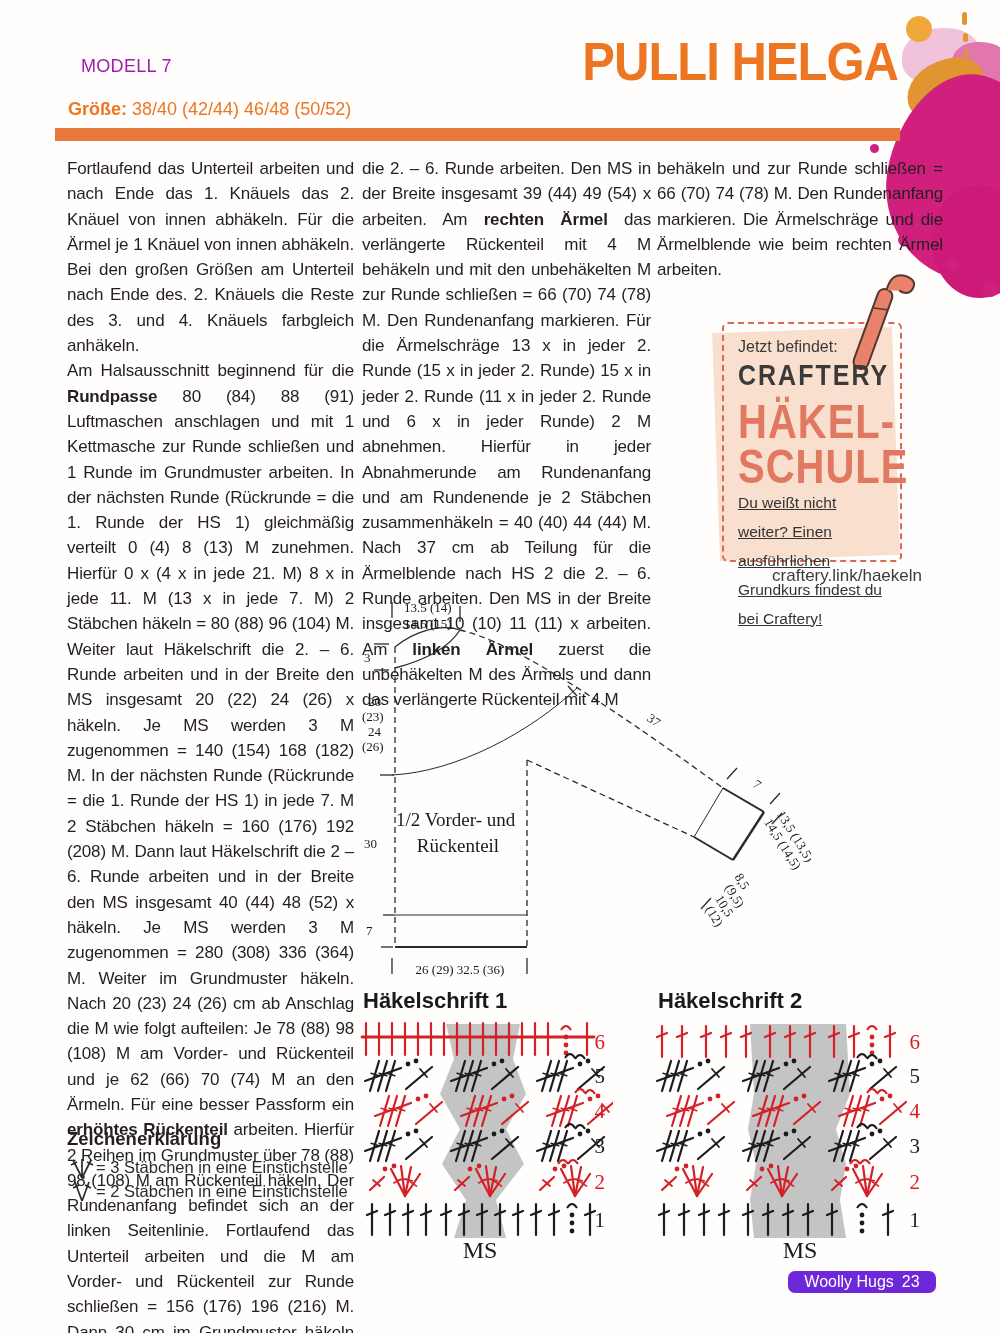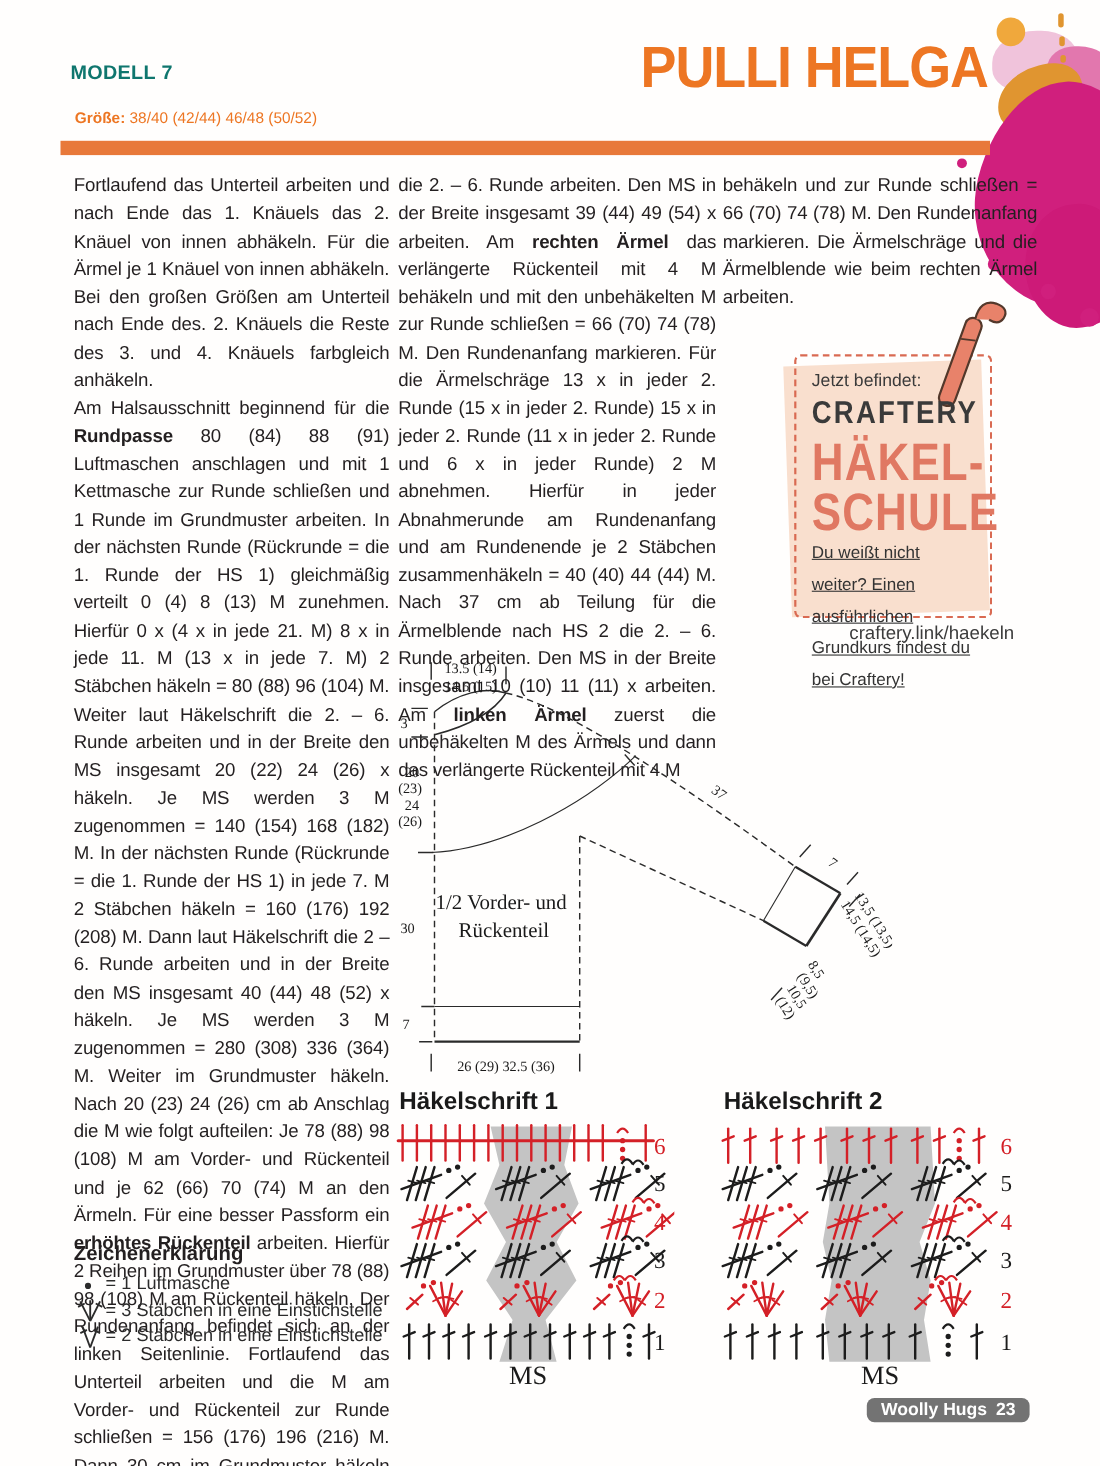--- a/index.html
+++ b/index.html
@@ -1,21 +1,21 @@
 <!DOCTYPE html>
 <html><head>
 <meta charset="utf-8">
 <style>
   html,body{margin:0;padding:0;}
   body{width:1000px;height:1333px;position:relative;background:#fffefd;overflow:hidden;
        font-family:"Liberation Sans",sans-serif;color:#231f20;}
   .abs{position:absolute;}
   
-  .model{left:64px;top:56px;font-size:18px;font-weight:bold;color:#0f766e;letter-spacing:.3px;}
-  .sizeline{left:68px;top:99px;font-size:14px;color:#ed7623;}
+  .model{left:81px;top:56px;font-size:18px;font-weight:normal;color:#a21caf;letter-spacing:.3px;}
+  .sizeline{left:68px;top:99px;font-size:18px;color:#ed7623;}
   .sizeline b{font-weight:bold;}
   .bigtitle{right:102px;top:36px;text-align:left;color:#ed7623;line-height:1.02;}
   .bigtitle .t1{font-size:49px;font-weight:bold;letter-spacing:-1px;transform:scaleY(1.08);transform-origin:right top;}
   .bigtitle .t2{font-size:24px;font-weight:bold;letter-spacing:-.5px;margin-top:2px;}
   .bar{left:55px;top:128px;width:845px;height:13px;background:#e8793a;}
   
   .col{font-size:17px;line-height:25.3px;text-align:justify;white-space:pre-wrap;letter-spacing:-.15px;}
   .c1{left:67px;top:156px;width:287px;}
   .c2{left:362px;top:156px;width:289px;}
   .c3{left:657px;top:156px;width:286px;}
@@ -32,22 +32,22 @@
   .adlink{left:722px;top:566px;width:200px;text-align:right;font-size:17px;color:#3c3c3c;}
   
   .charttitle{font-size:22px;font-weight:bold;color:#1a1a1a;}
   
   .legtitle{left:67px;top:1128px;font-size:18.5px;font-weight:bold;}
   .legend{left:70px;top:1156px;}
   .legrow{display:flex;align-items:center;height:23.5px;}
   .legrow svg{width:26px;height:24px;flex:0 0 26px;}
   .leglabel{font-size:16.5px;color:#2b2b2b;}
   
-  .footer{left:788px;top:1271px;width:148px;height:22px;background:#737373;border-radius:7px;
-          color:#fff;font-size:16px;display:flex;align-items:center;justify-content:center;gap:8px;font-weight:bold;}
+  .footer{left:788px;top:1271px;width:148px;height:22px;background:#6d28d9;border-radius:7px;
+          color:#fff;font-size:16px;display:flex;align-items:center;justify-content:center;gap:8px;}
   svg text{font-family:"Liberation Serif",serif;}
 </style>
 </head>
 <body>
 
 <div class="abs" style="left:860px;top:0;width:140px;height:320px;">
   <div class="blob" style="left:42px;top:28px;width:78px;height:56px;background:#f0c3db;border-radius:55% 45% 60% 40%;"></div>
   <div class="blob" style="left:92px;top:42px;width:60px;height:46px;background:#e277ae;border-radius:45% 55% 50% 50%;"></div>
   <div class="blob" style="left:46px;top:60px;width:80px;height:60px;background:#e09530;border-radius:60% 40% 55% 45%;transform:rotate(-14deg);"></div>
   <div class="blob" style="left:92px;top:96px;width:56px;height:46px;background:#c87e22;border-radius:50% 50% 45% 55%;"></div>
@@ -593,26 +593,20 @@
       <circle cx="212" cy="219" r="2.4" fill="#1c1c1c" stroke="none"></circle>
     </g>
     <text x="270" y="215" text-anchor="end" font-size="21" fill="#1c1c1c" stroke="none">1</text>
     <text x="150" y="246" text-anchor="middle" font-size="24" fill="#1a1a1a">MS</text>
   </svg>
 
 <div class="abs legtitle">Zeichenerklärung</div>
 <div class="abs legend">
   <div class="legrow">
     <svg viewBox="0 0 26 24">
-        <circle cx="10" cy="13" r="2.8" fill="#2b2b2b"></circle>
-      </svg>
-    <span class="leglabel">= 1 Luftmasche</span>
-  </div>
-  <div class="legrow">
-    <svg viewBox="0 0 26 24">
         <g stroke="#2b2b2b" stroke-width="1.7">
           <line x1="12" y1="22" x2="3" y2="4"></line>
           <line x1="12" y1="22" x2="12" y2="3"></line>
           <line x1="12" y1="22" x2="21" y2="4"></line>
           <line x1="1" y1="9" x2="7" y2="6"></line>
           <line x1="17" y1="6" x2="23" y2="9"></line>
         </g>
       </svg>
     <span class="leglabel">= 3 Stäbchen in eine Einstichstelle</span>
   </div>

